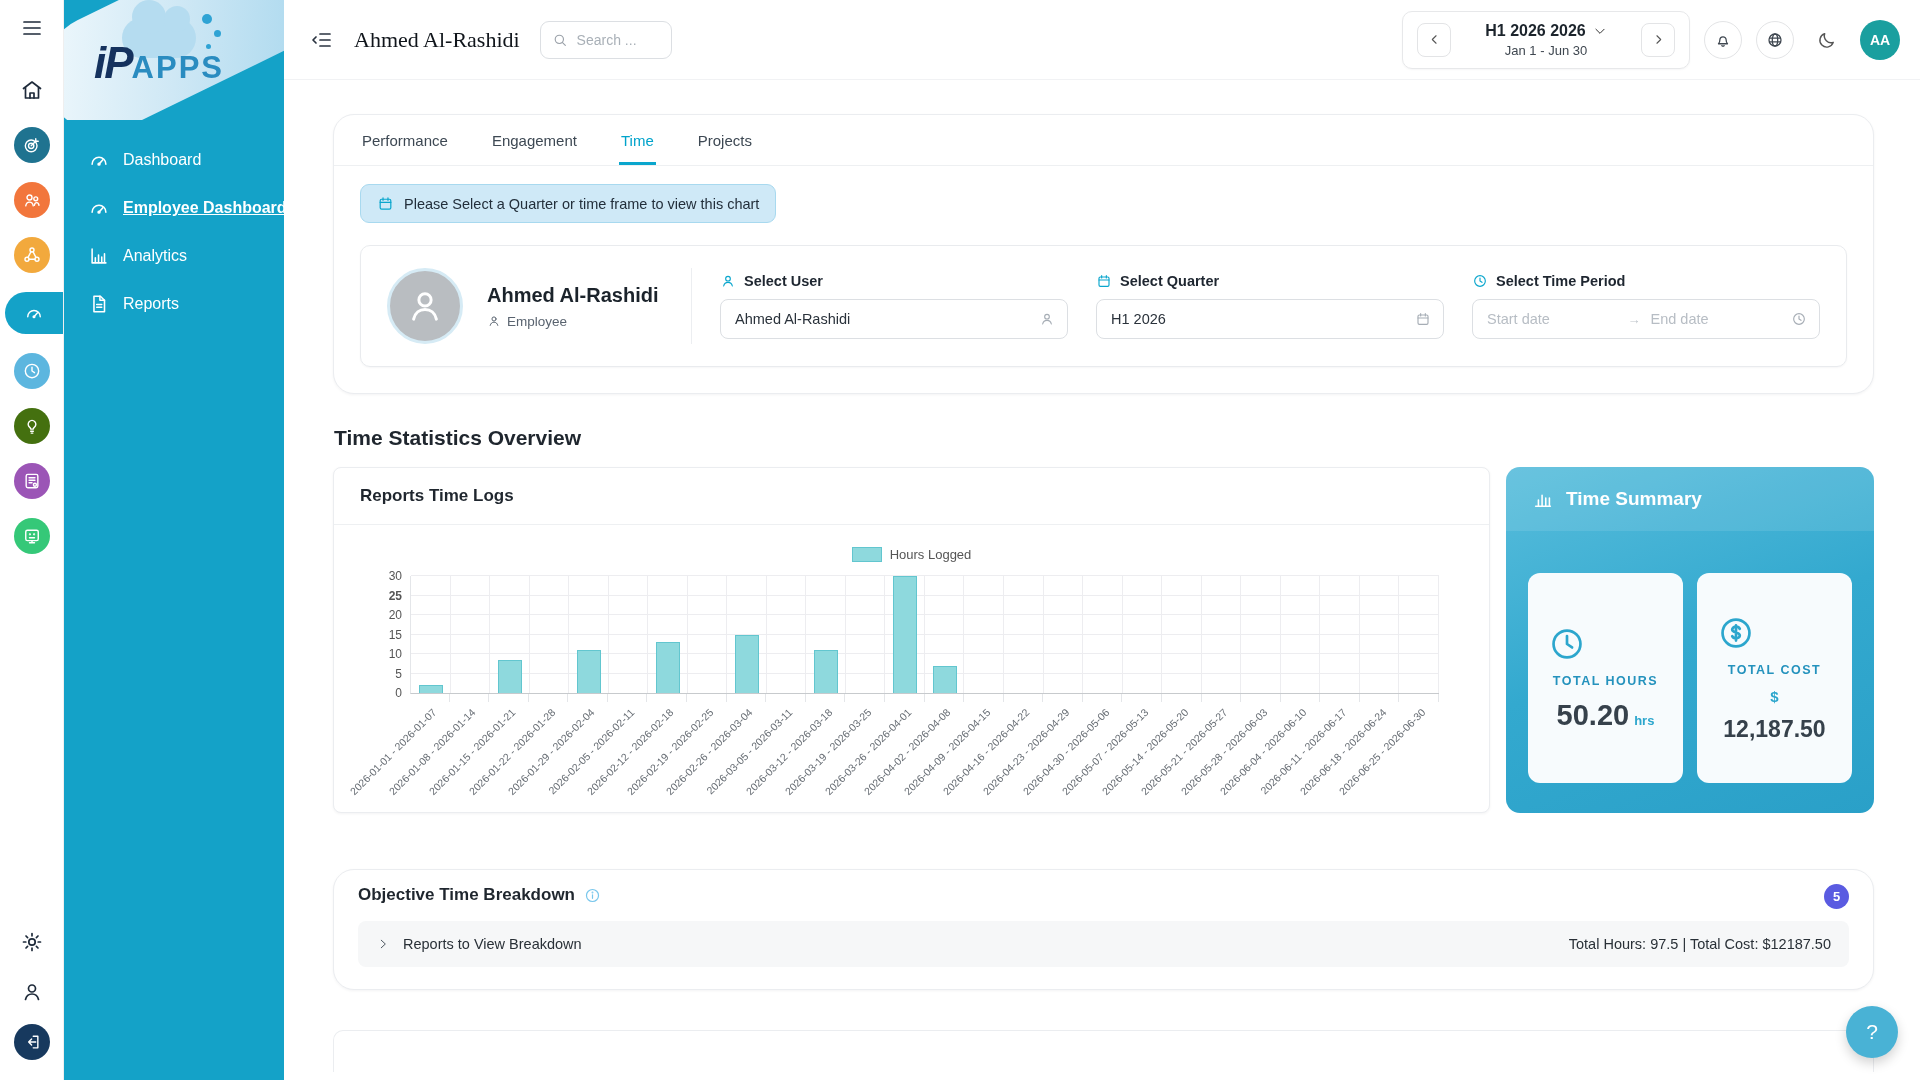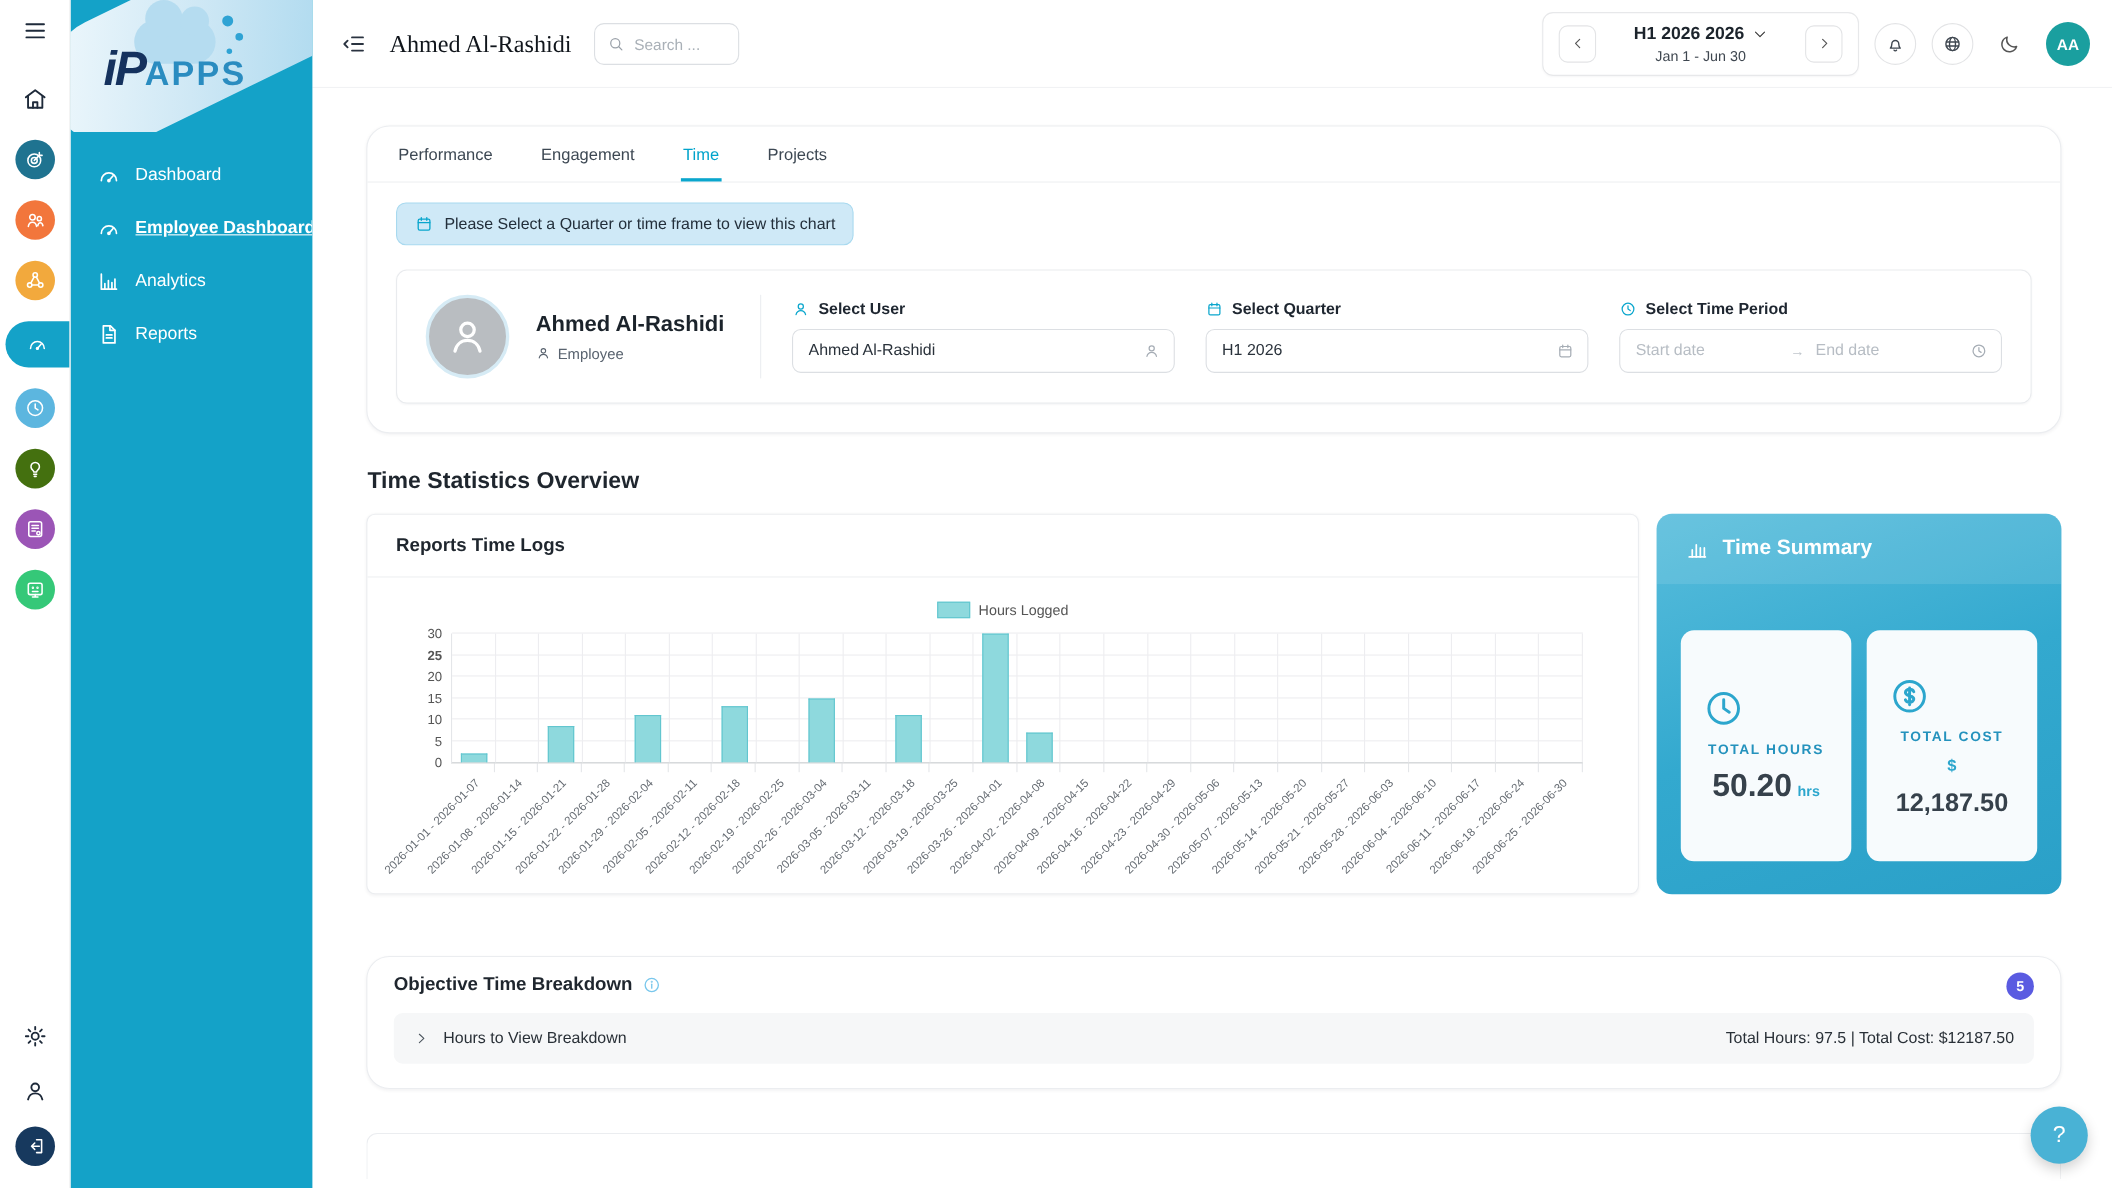--- a/index.html
+++ b/index.html
@@ -667,21 +667,21 @@
               </svg>
             </span></button>
       </div>
       <div class="badge">5</div>
       <div class="expand-row">
         <span class="icn">
             <svg viewBox="0 0 24 24">
               <path d="M9 5.5l7 6.5-7 6.5"></path>
             </svg>
           </span>
-        <span>Hours to View Breakdown</span>
+        <span>Reports to View Breakdown</span>
         <span class="expand-spacer"></span>
         <span>Total Hours: 97.5 | Total Cost: $12187.50</span>
       </div>
     </section>
 
     <section class="card partial-card"></section>
   </main>
 </div>
 
 <button class="help-btn">?</button>

